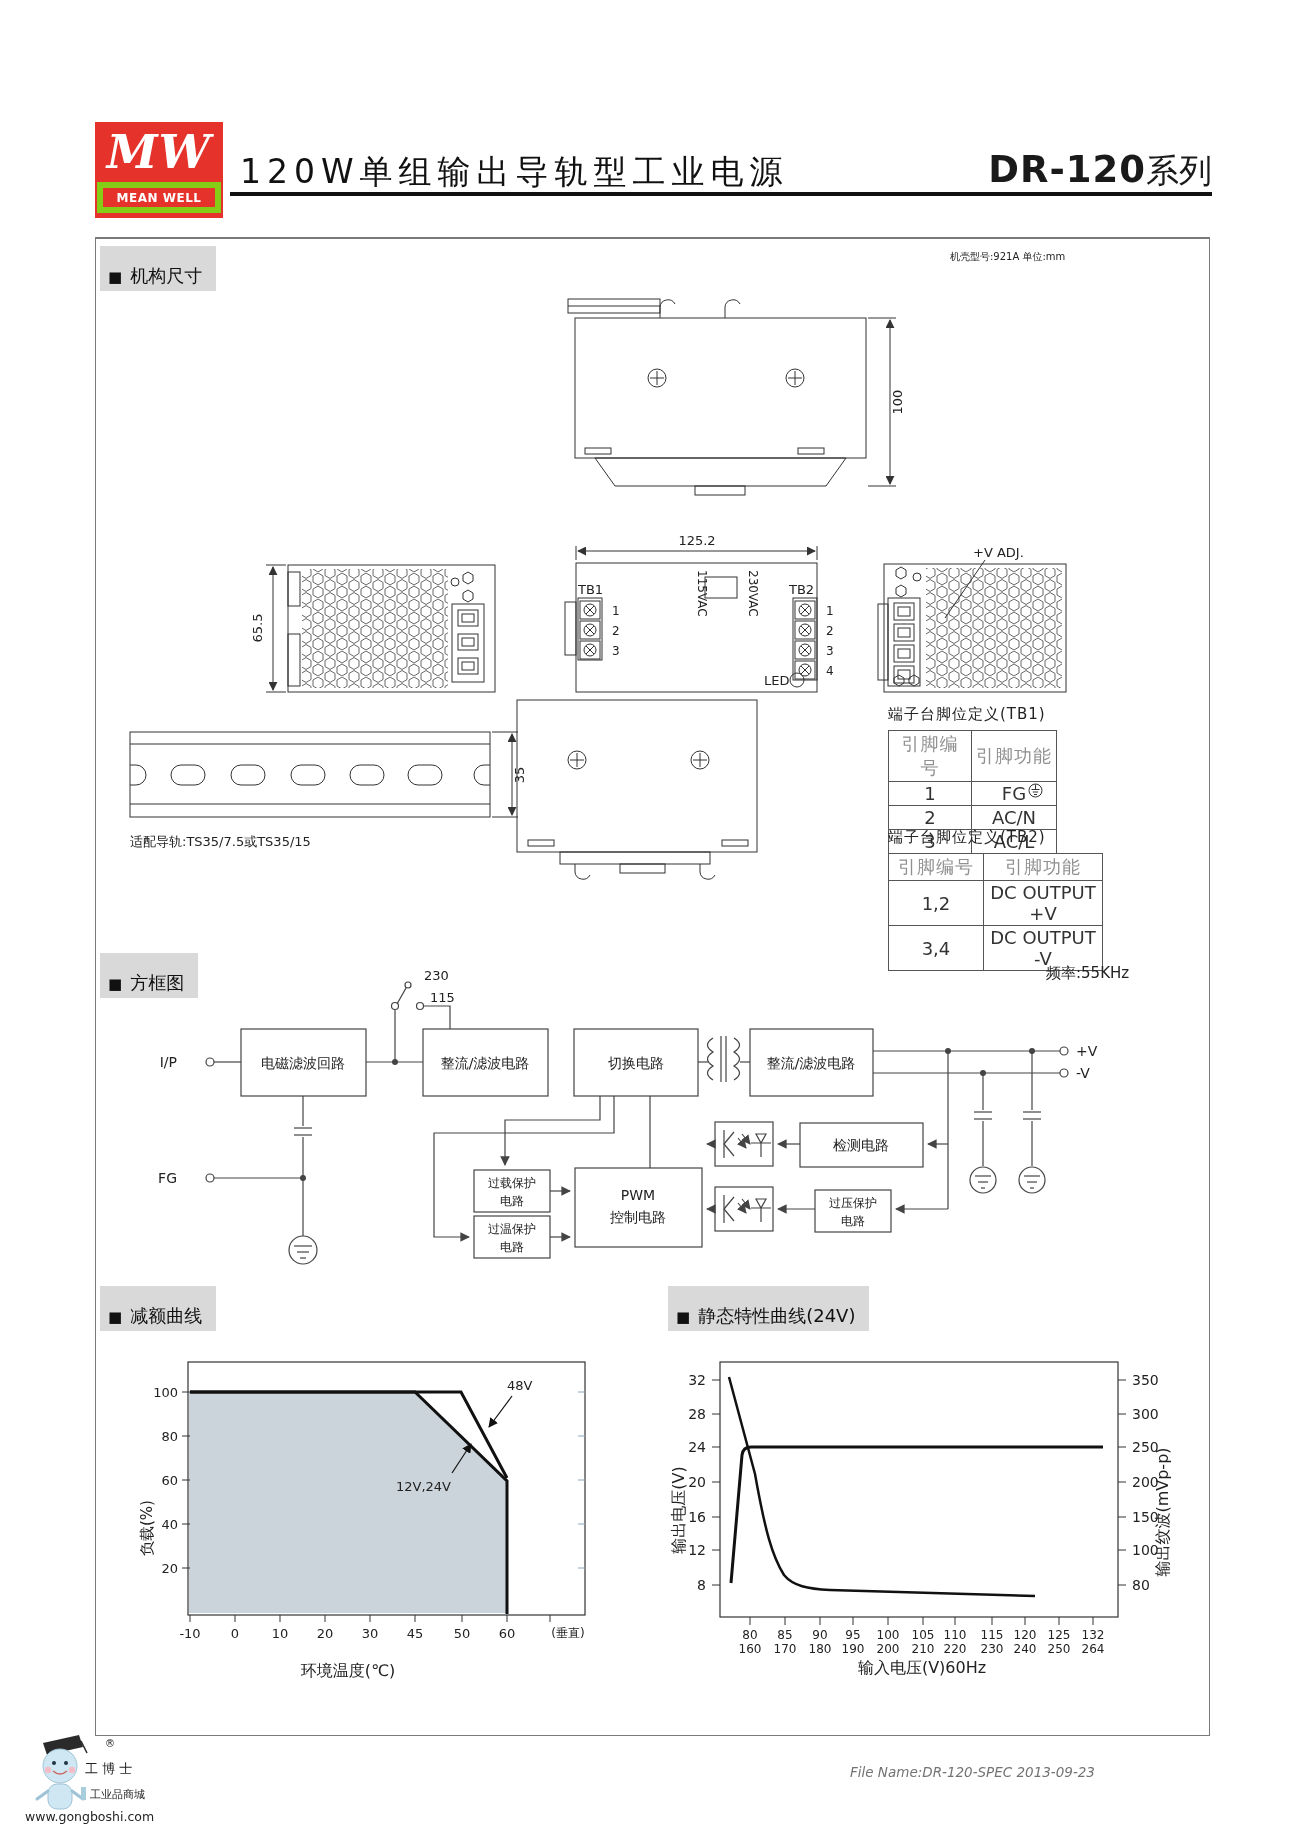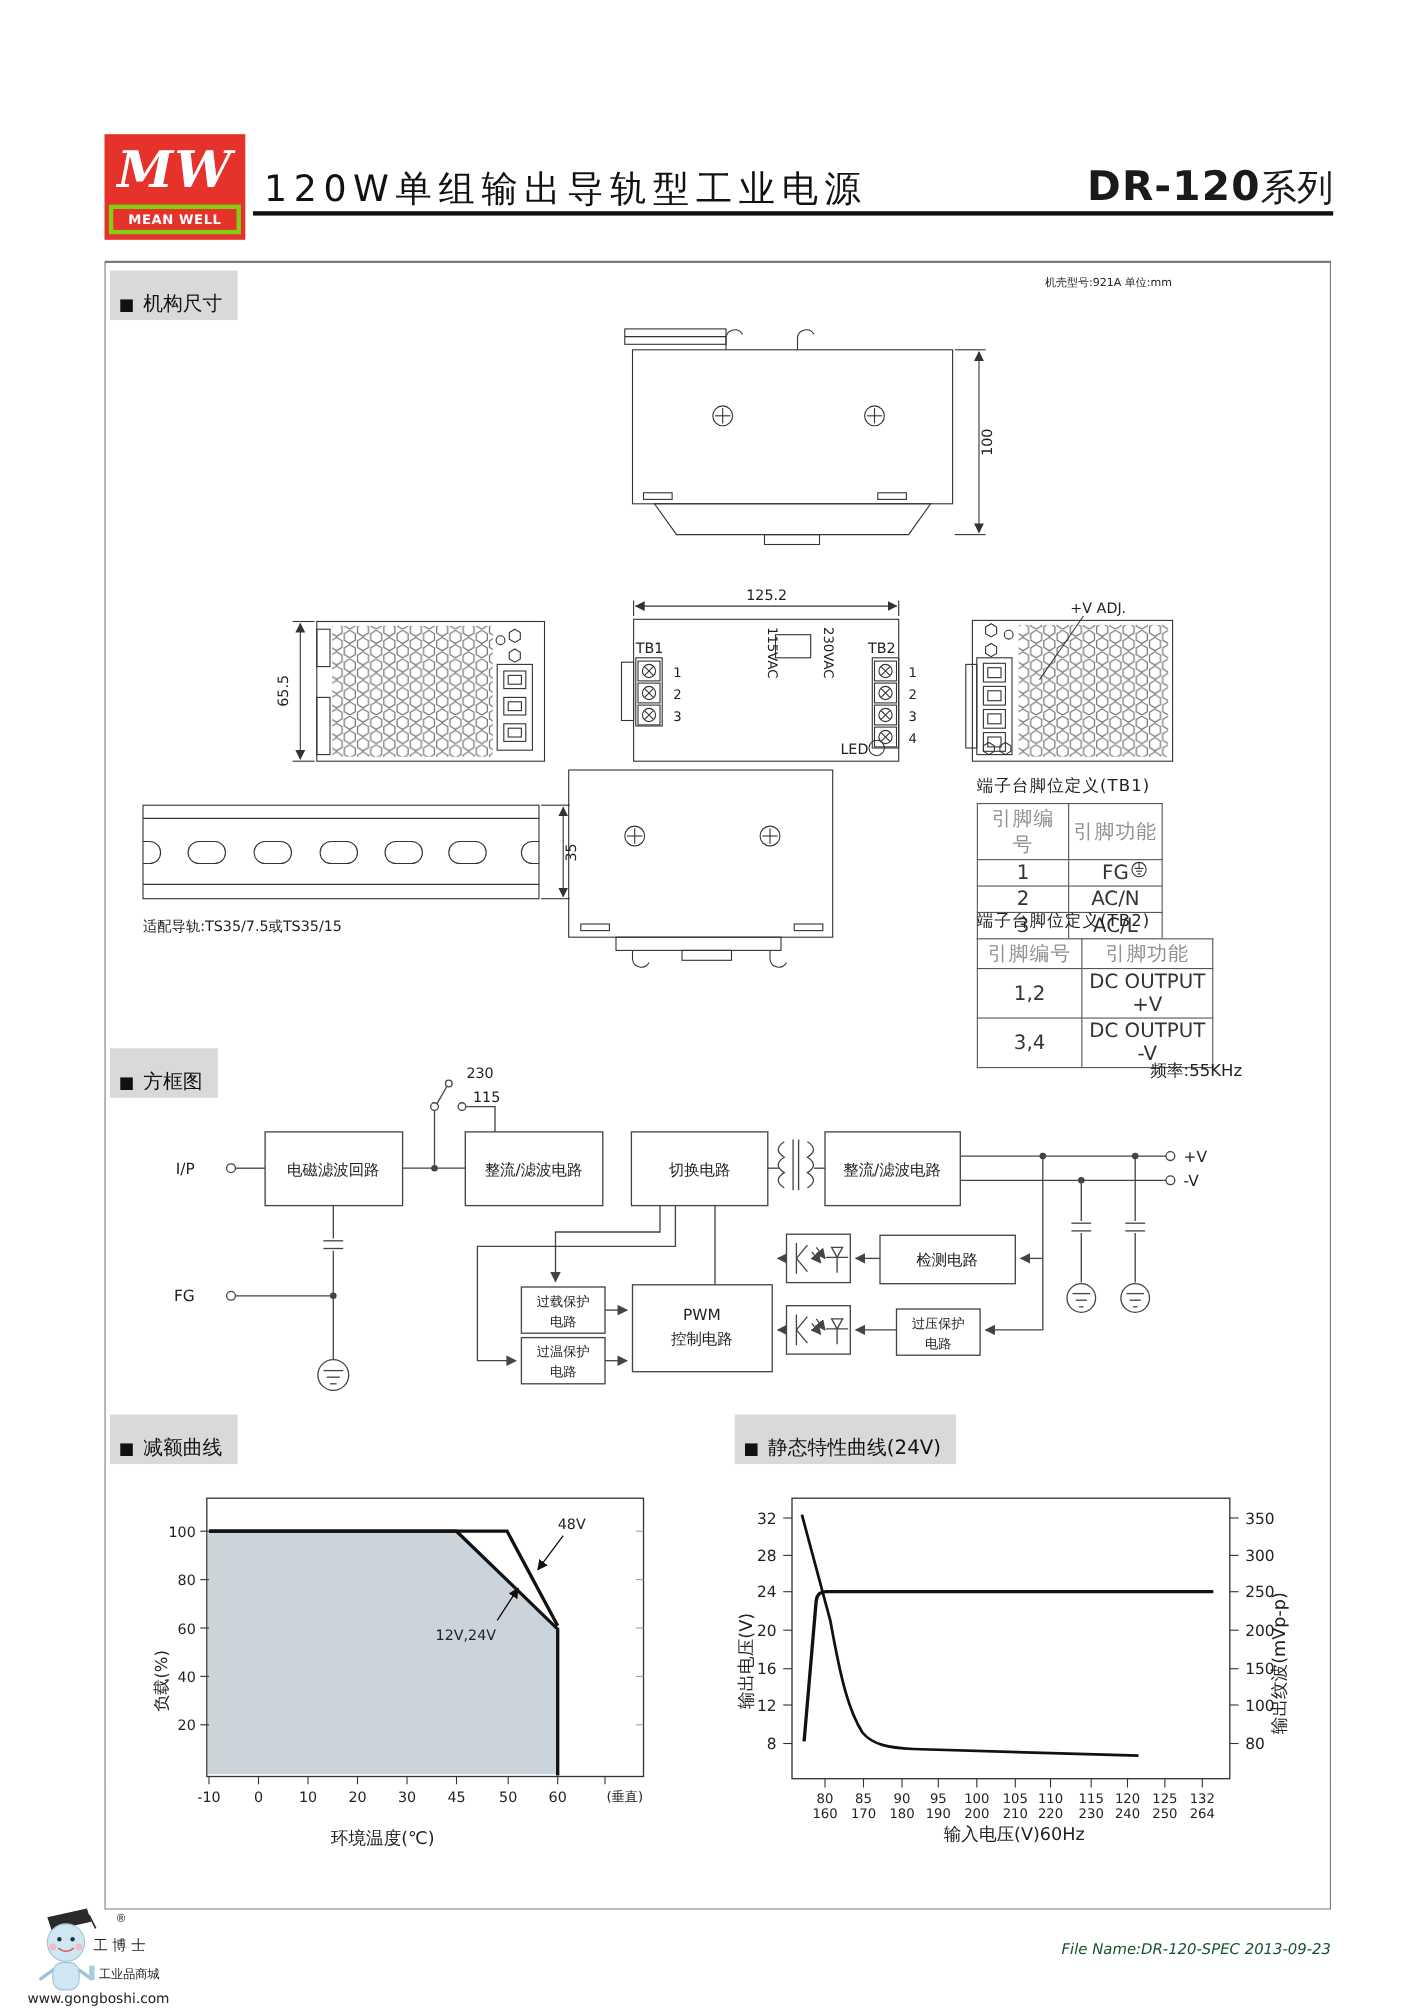--- a/index.html
+++ b/index.html
@@ -3,21 +3,21 @@
 <meta charset="utf-8">
 <style>
   html,body{margin:0;padding:0;background:#fff;}
   body{font-family:"DejaVu Sans","Liberation Sans",sans-serif;color:#1a1a1a;}
   #page{position:relative;width:1290px;height:1825px;background:#fff;overflow:hidden;}
 
   
   #logo{position:absolute;left:95px;top:122px;width:128px;height:96px;background:#e5322b;display:flex;flex-direction:column;justify-content:flex-end;align-items:center;}
   #logo .mw{flex:1;display:flex;align-items:center;justify-content:center;color:#fff;
     font-family:"DejaVu Serif","Liberation Serif",serif;font-style:italic;font-weight:bold;font-size:46px;letter-spacing:1px;line-height:1;}
-  #logo .band{width:112px;height:19px;margin-bottom:5px;border:4px solid #84cc16;color:#fff;
+  #logo .band{width:112px;height:19px;margin-bottom:5px;border:6px solid #84cc16;color:#fff;
     font-size:12px;font-weight:bold;display:flex;align-items:center;justify-content:center;letter-spacing:.5px;}
   #title{position:absolute;left:240px;top:150px;font-size:33px;letter-spacing:6px;color:#111;white-space:nowrap;}
   #series{position:absolute;right:78px;top:148px;font-size:33px;white-space:nowrap;}
   #series b{font-size:37px;font-weight:bold;letter-spacing:1px;margin-left:32px;}
   #hrule{position:absolute;left:230px;top:192px;width:982px;height:4px;background:#111;}
 
   
   #mainbox{position:absolute;left:95px;top:237px;width:1113px;height:1496px;border:2px solid #7a7a7a;border-left-width:1px;border-right-width:1px;border-bottom-width:1px;}
 
   .sec{position:absolute;background:#d9d9d9;color:#111;font-size:18px;padding:18px 14px 3px 8px;white-space:nowrap;}
@@ -34,21 +34,21 @@
   
   .tbl-title{position:absolute;font-size:15px;color:#222;letter-spacing:1px;white-space:nowrap;}
   table.tbl{position:absolute;border-collapse:collapse;font-size:18px;color:#333;background:#fff;}
   table.tbl td,table.tbl th{border:1px solid #555;text-align:center;padding:1px 4px;font-weight:normal;height:19px;}
   table.tbl th{color:#909090;letter-spacing:1px;}
   #tb1t td:first-child,#tb1t th:first-child{width:74px;} #tb1t td:last-child,#tb1t th:last-child{width:76px;}
   #tb2t td:first-child,#tb2t th:first-child{width:86px;} #tb2t td:last-child,#tb2t th:last-child{width:110px;}
   .earth-ic{vertical-align:-2px;margin-left:2px;}
 
   #freq{position:absolute;left:1046px;top:964px;font-size:15px;color:#222;}
-  #footer-file{position:absolute;left:850px;top:1764px;width:360px;text-align:right;font-style:italic;font-size:13.5px;color:#14532d;}
+  #footer-file{position:absolute;left:850px;top:1764px;width:360px;font-style:italic;font-size:13.5px;color:#737373;}
 </style>
 </head>
 <body>
 
 <div id="page">
 
   <div id="logo">
     <div class="mw">MW</div>
     <div class="band">MEAN WELL</div>
   </div>

